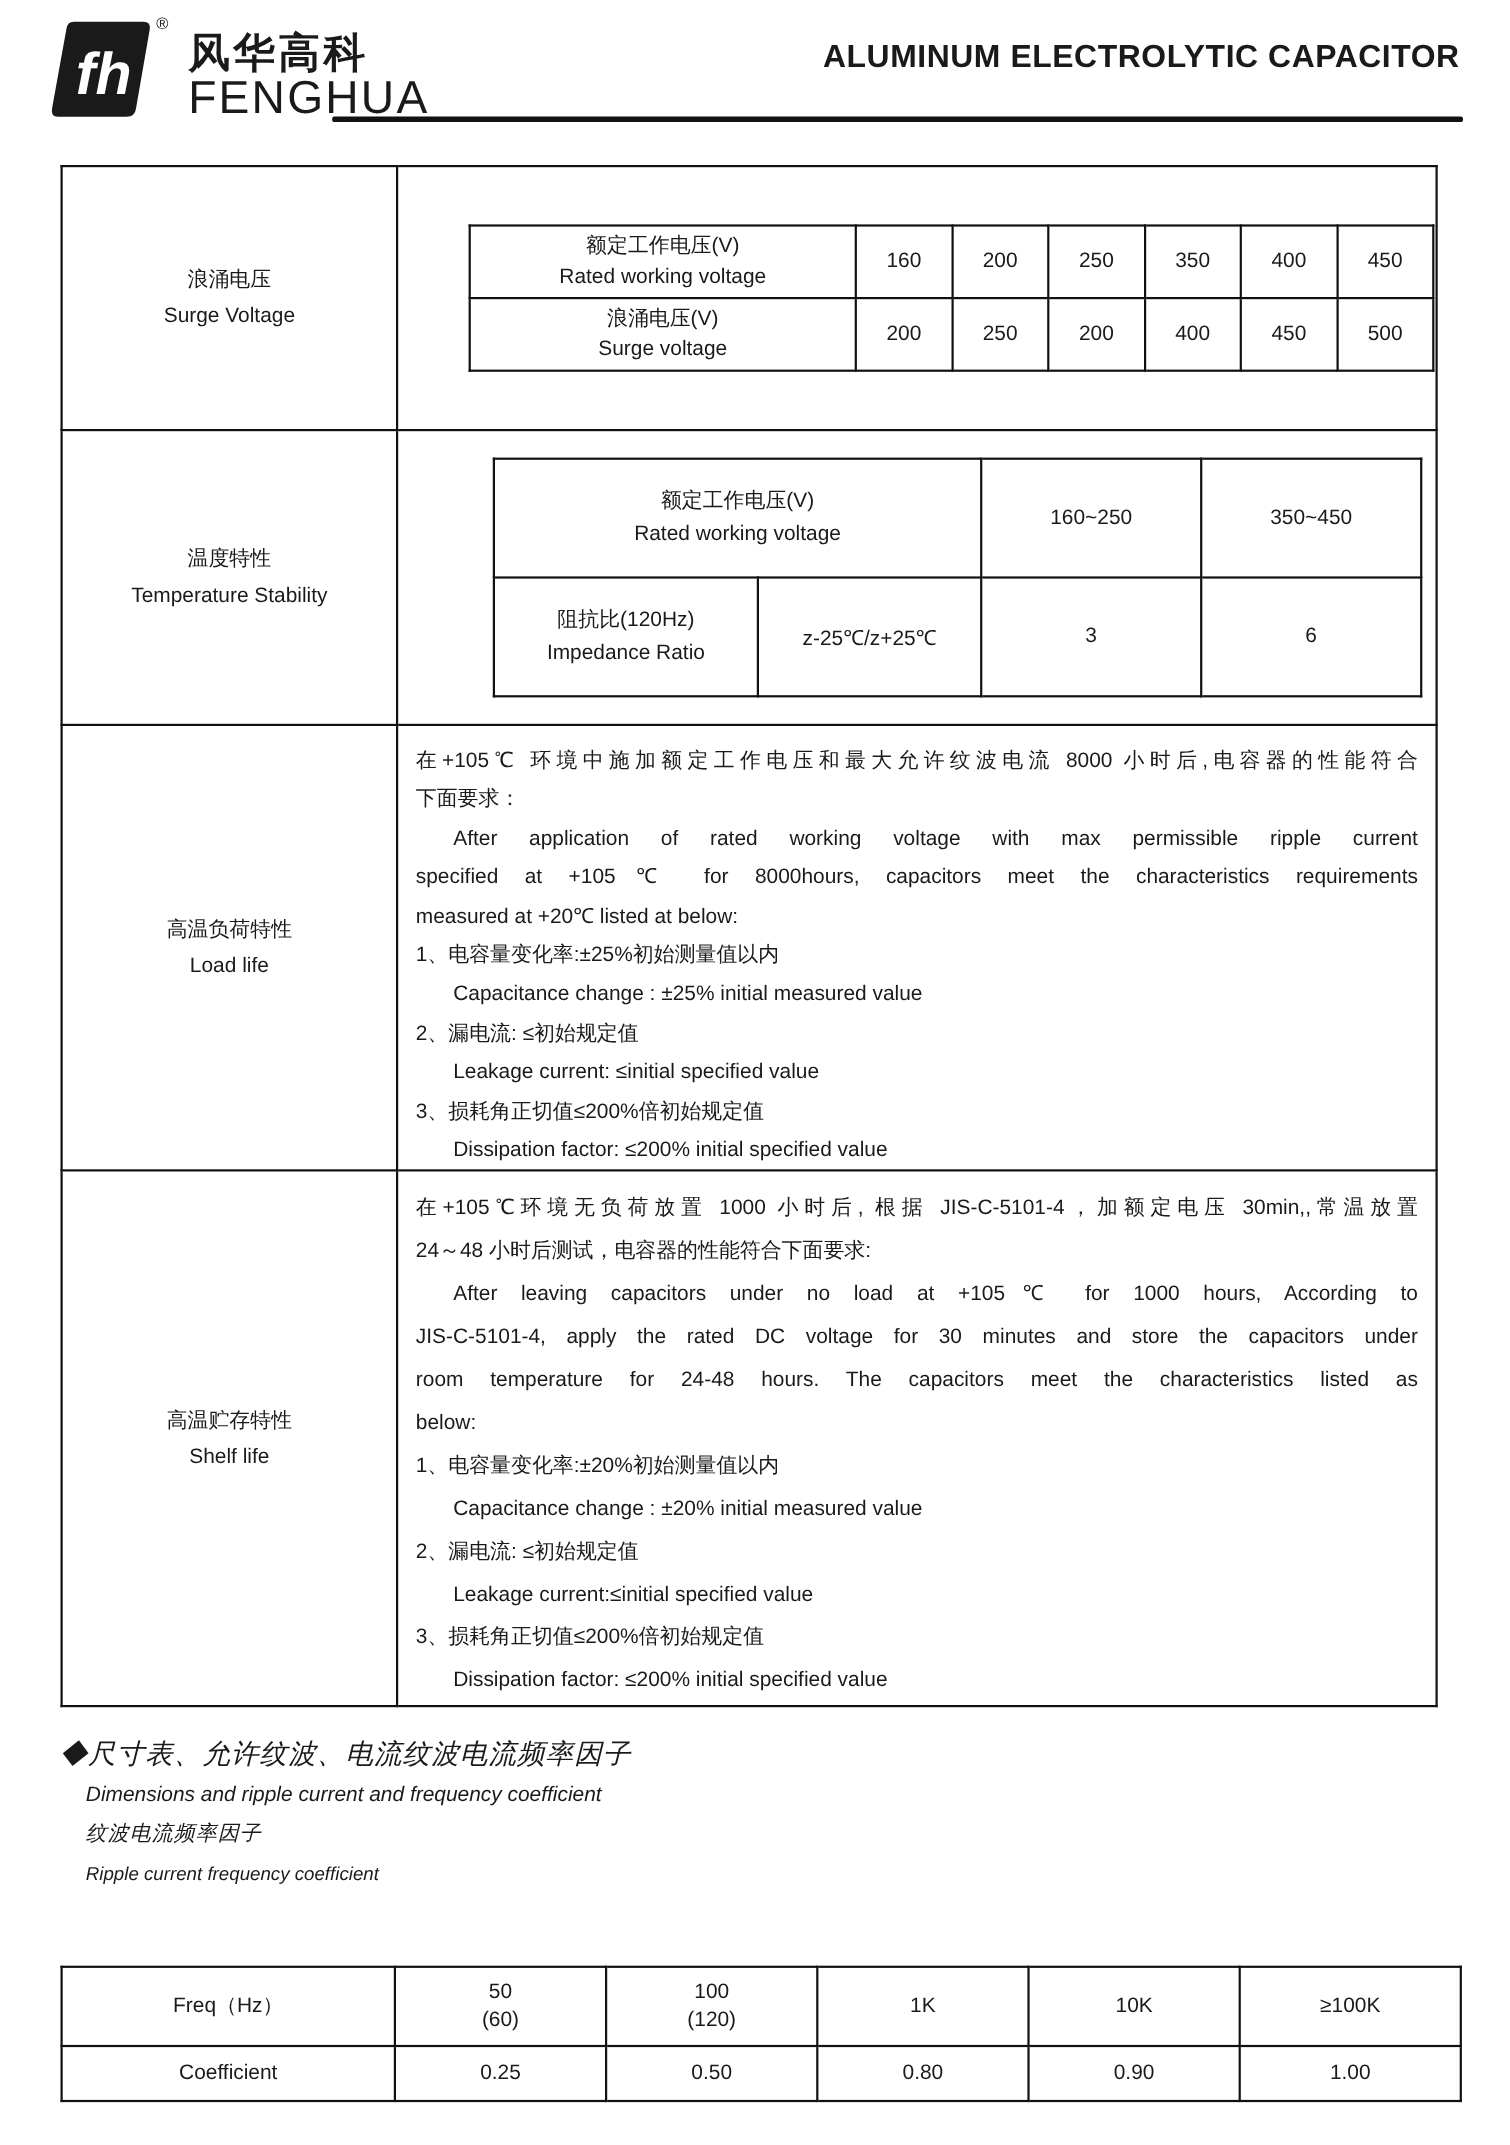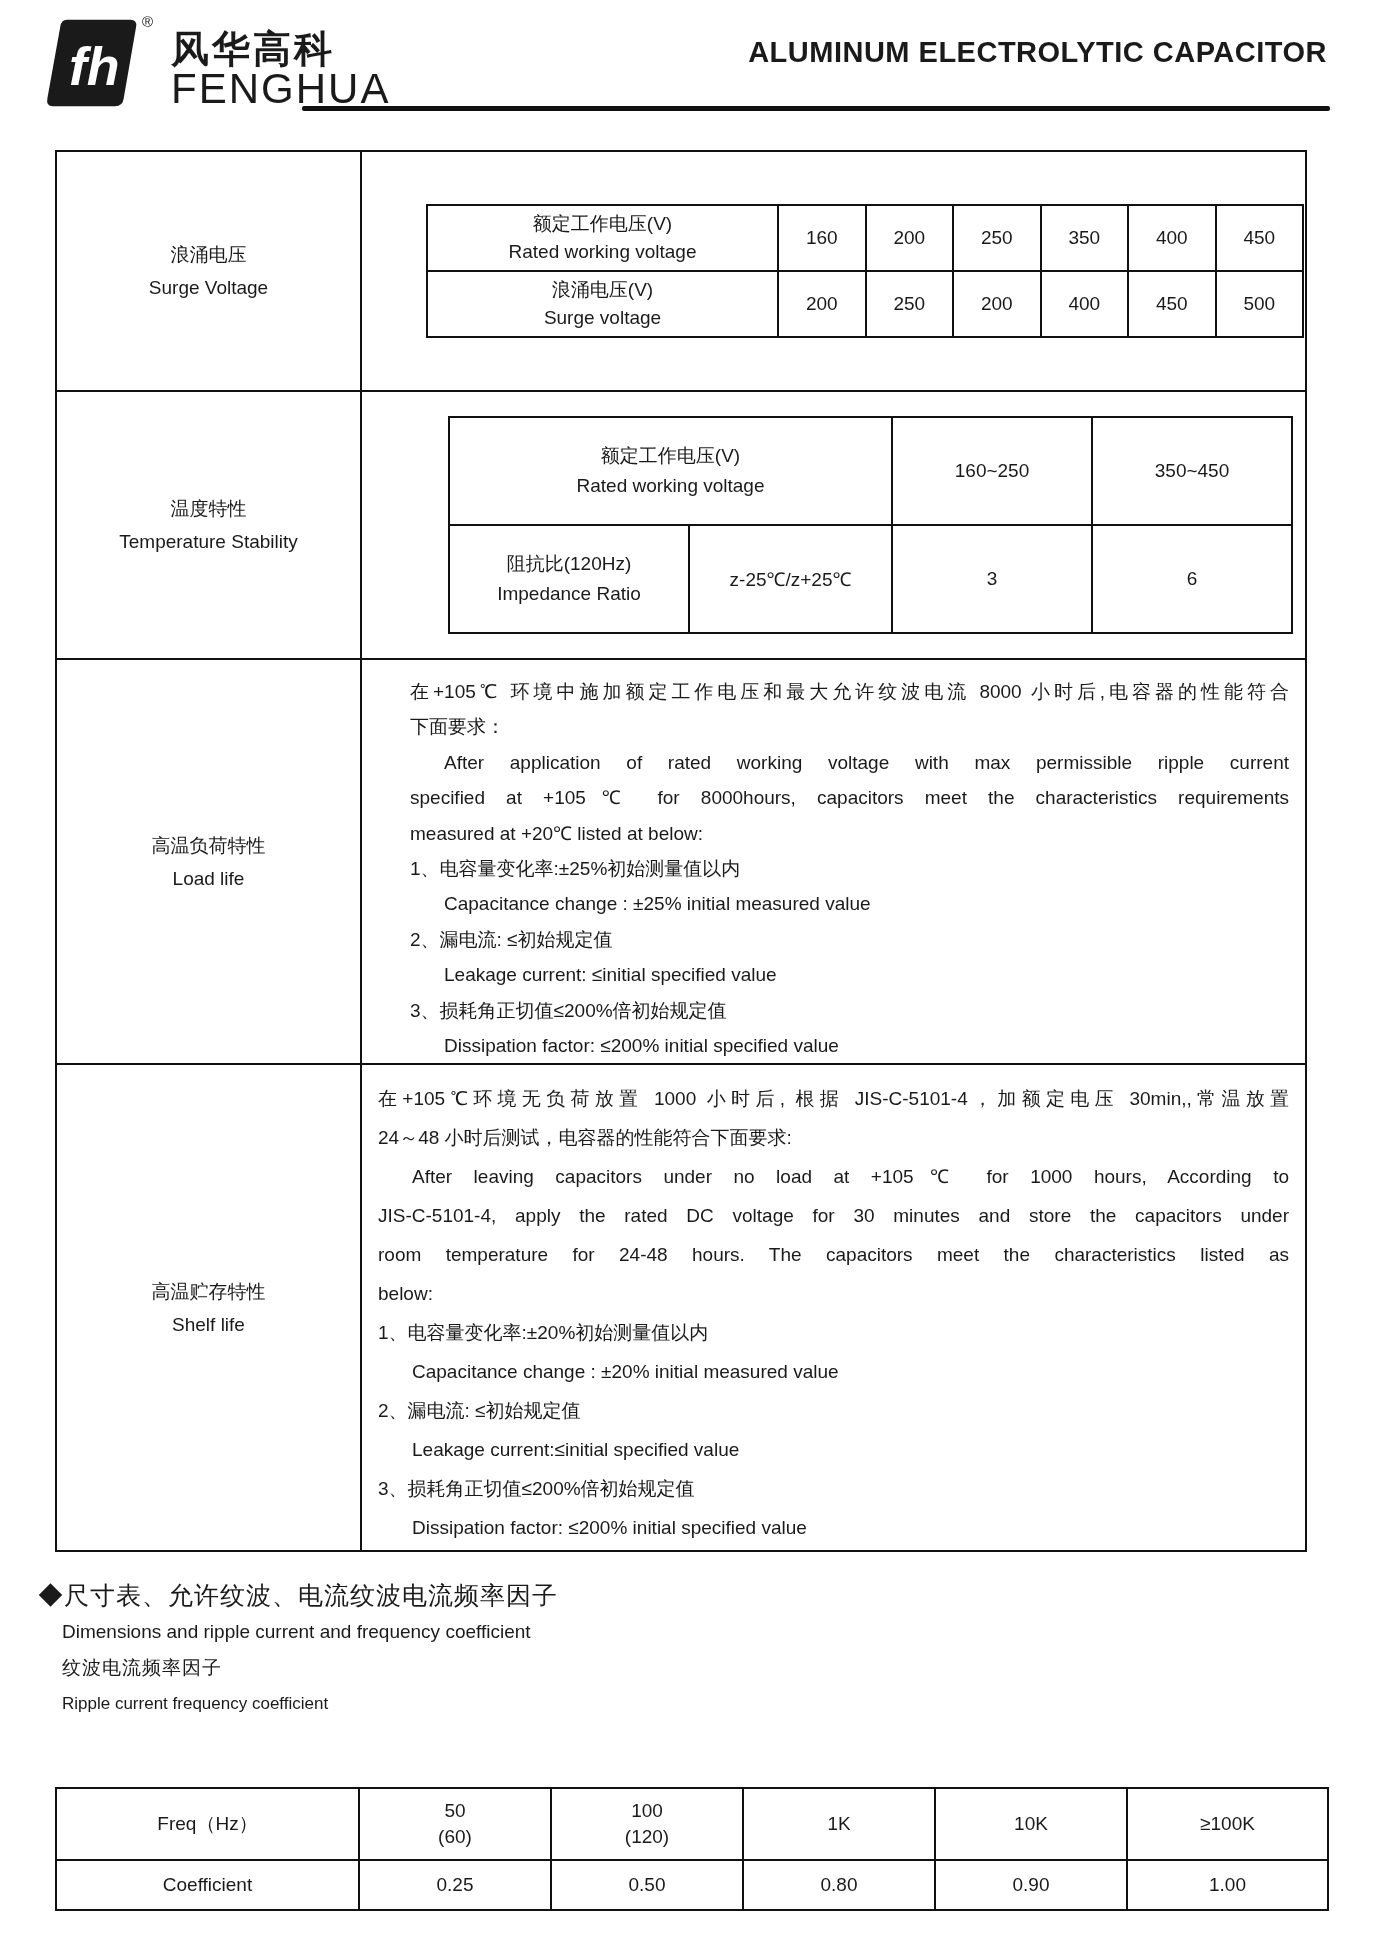--- a/index.html
+++ b/index.html
@@ -38,21 +38,21 @@
   .inner2 .ih { line-height:30px; }
 
   
   .txt { padding:14px 16px 0 16px; font-size:19px; }
   .load-txt .ln { line-height:35.4px; }
   .shelf-txt .ln { line-height:39px; }
   .ind { padding-left:34px; }
   .js { text-align:justify; text-align-last:justify; }
 
   
-  .sec { position:absolute; left:38px; top:1576px; }
+  .sec { position:absolute; left:54px; top:1576px;font-style:italic; }
   .sec .s1 { font-size:25px; letter-spacing:1px; line-height:38px; }
   .sec .s2 { font-size:19px; margin-left:24px; line-height:36px; }
   .sec .s3 { font-size:19px; margin-left:24px; letter-spacing:1px; line-height:36px; }
   .sec .s4 { font-size:17px; margin-left:24px; line-height:36px; }
 
   
   .freq { position:absolute; left:55px; top:1787px; width:1272px; }
   .freq td { border:2px solid #111; text-align:center; font-size:19px; vertical-align:middle; line-height:26px; }
   .freq .fr1 { height:72px; }
   .freq .fr2 { height:50px; }
@@ -163,21 +163,21 @@
             </tbody>
           </table>
         </td>
       </tr>
 
       <tr class="r-load">
         <td class="lbl">
           <div>高温负荷特性</div>
           <div>Load life</div>
         </td>
-        <td class="cell" style="vertical-align:top;padding-left:32px;">
+        <td class="cell" style="vertical-align:top;">
           <div class="txt load-txt">
             <div class="ln js">在+105℃ 环境中施加额定工作电压和最大允许纹波电流 8000 小时后,电容器的性能符合</div>
             <div class="ln">下面要求：</div>
             <div class="ln js ind">After application of rated working voltage with max permissible ripple current</div>
             <div class="ln js">specified at +105℃ for 8000hours, capacitors meet the characteristics requirements</div>
             <div class="ln">measured at +20℃ listed at below:</div>
             <div class="ln">1、电容量变化率:±25%初始测量值以内</div>
             <div class="ln ind">Capacitance change : ±25% initial measured value</div>
             <div class="ln">2、漏电流: ≤初始规定值</div>
             <div class="ln ind">Leakage current: ≤initial specified value</div>

